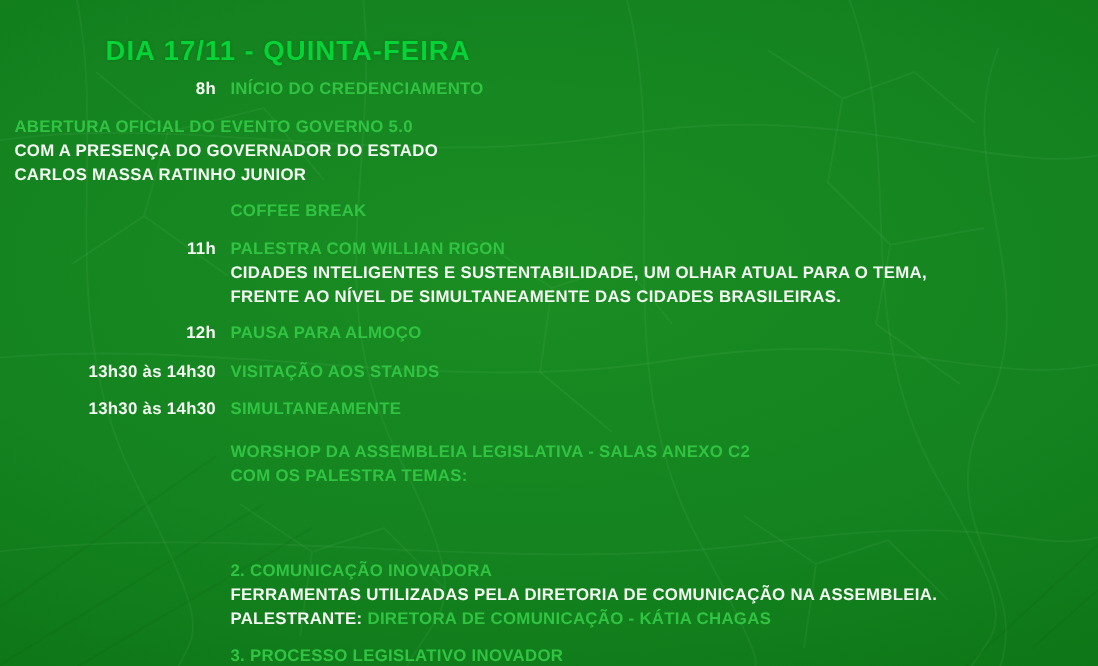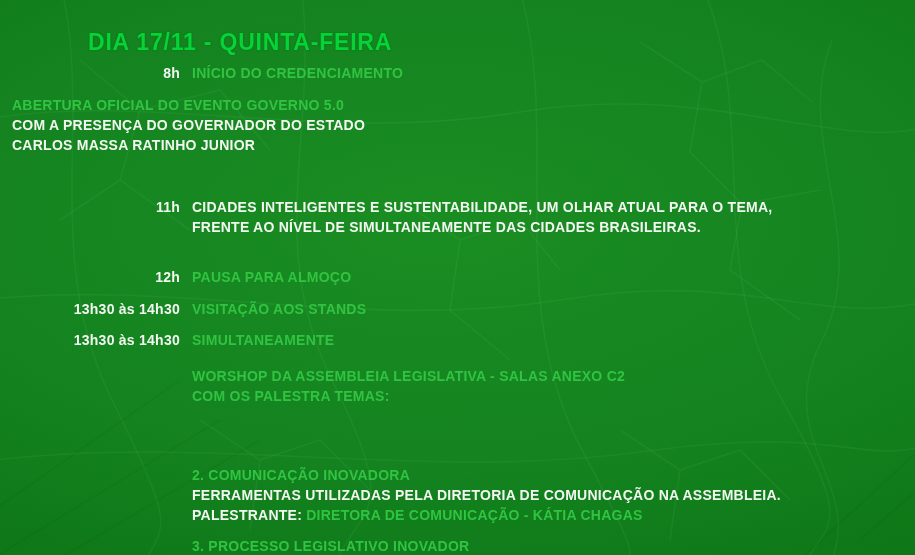--- a/index.html
+++ b/index.html
@@ -93,24 +93,31 @@
   </div>
 
   <div class="row" style="top:95px">
     <div class="content">
       <div class="line green">ABERTURA OFICIAL DO EVENTO GOVERNO 5.0</div>
       <div class="line white">COM A PRESENÇA DO GOVERNADOR DO ESTADO</div>
       <div class="line white">CARLOS MASSA RATINHO JUNIOR</div>
     </div>
   </div>
 
+  <div class="row" style="top:165px">
+    <div class="time"></div>
+    <div class="content">
+      <div class="line green">COFFEE BREAK</div>
+    </div>
+  </div>
 
   <div class="row" style="top:197px">
     <div class="time">11h</div>
     <div class="content">
+      <div class="line green">PALESTRA COM WILLIAN RIGON</div>
       <div class="line white">CIDADES INTELIGENTES E SUSTENTABILIDADE, UM OLHAR ATUAL PARA O TEMA,</div>
       <div class="line white">FRENTE AO NÍVEL DE SIMULTANEAMENTE DAS CIDADES BRASILEIRAS.</div>
     </div>
   </div>
 
   <div class="row" style="top:267px">
     <div class="time">12h</div>
     <div class="content">
       <div class="line green">PAUSA PARA ALMOÇO</div>
     </div>

